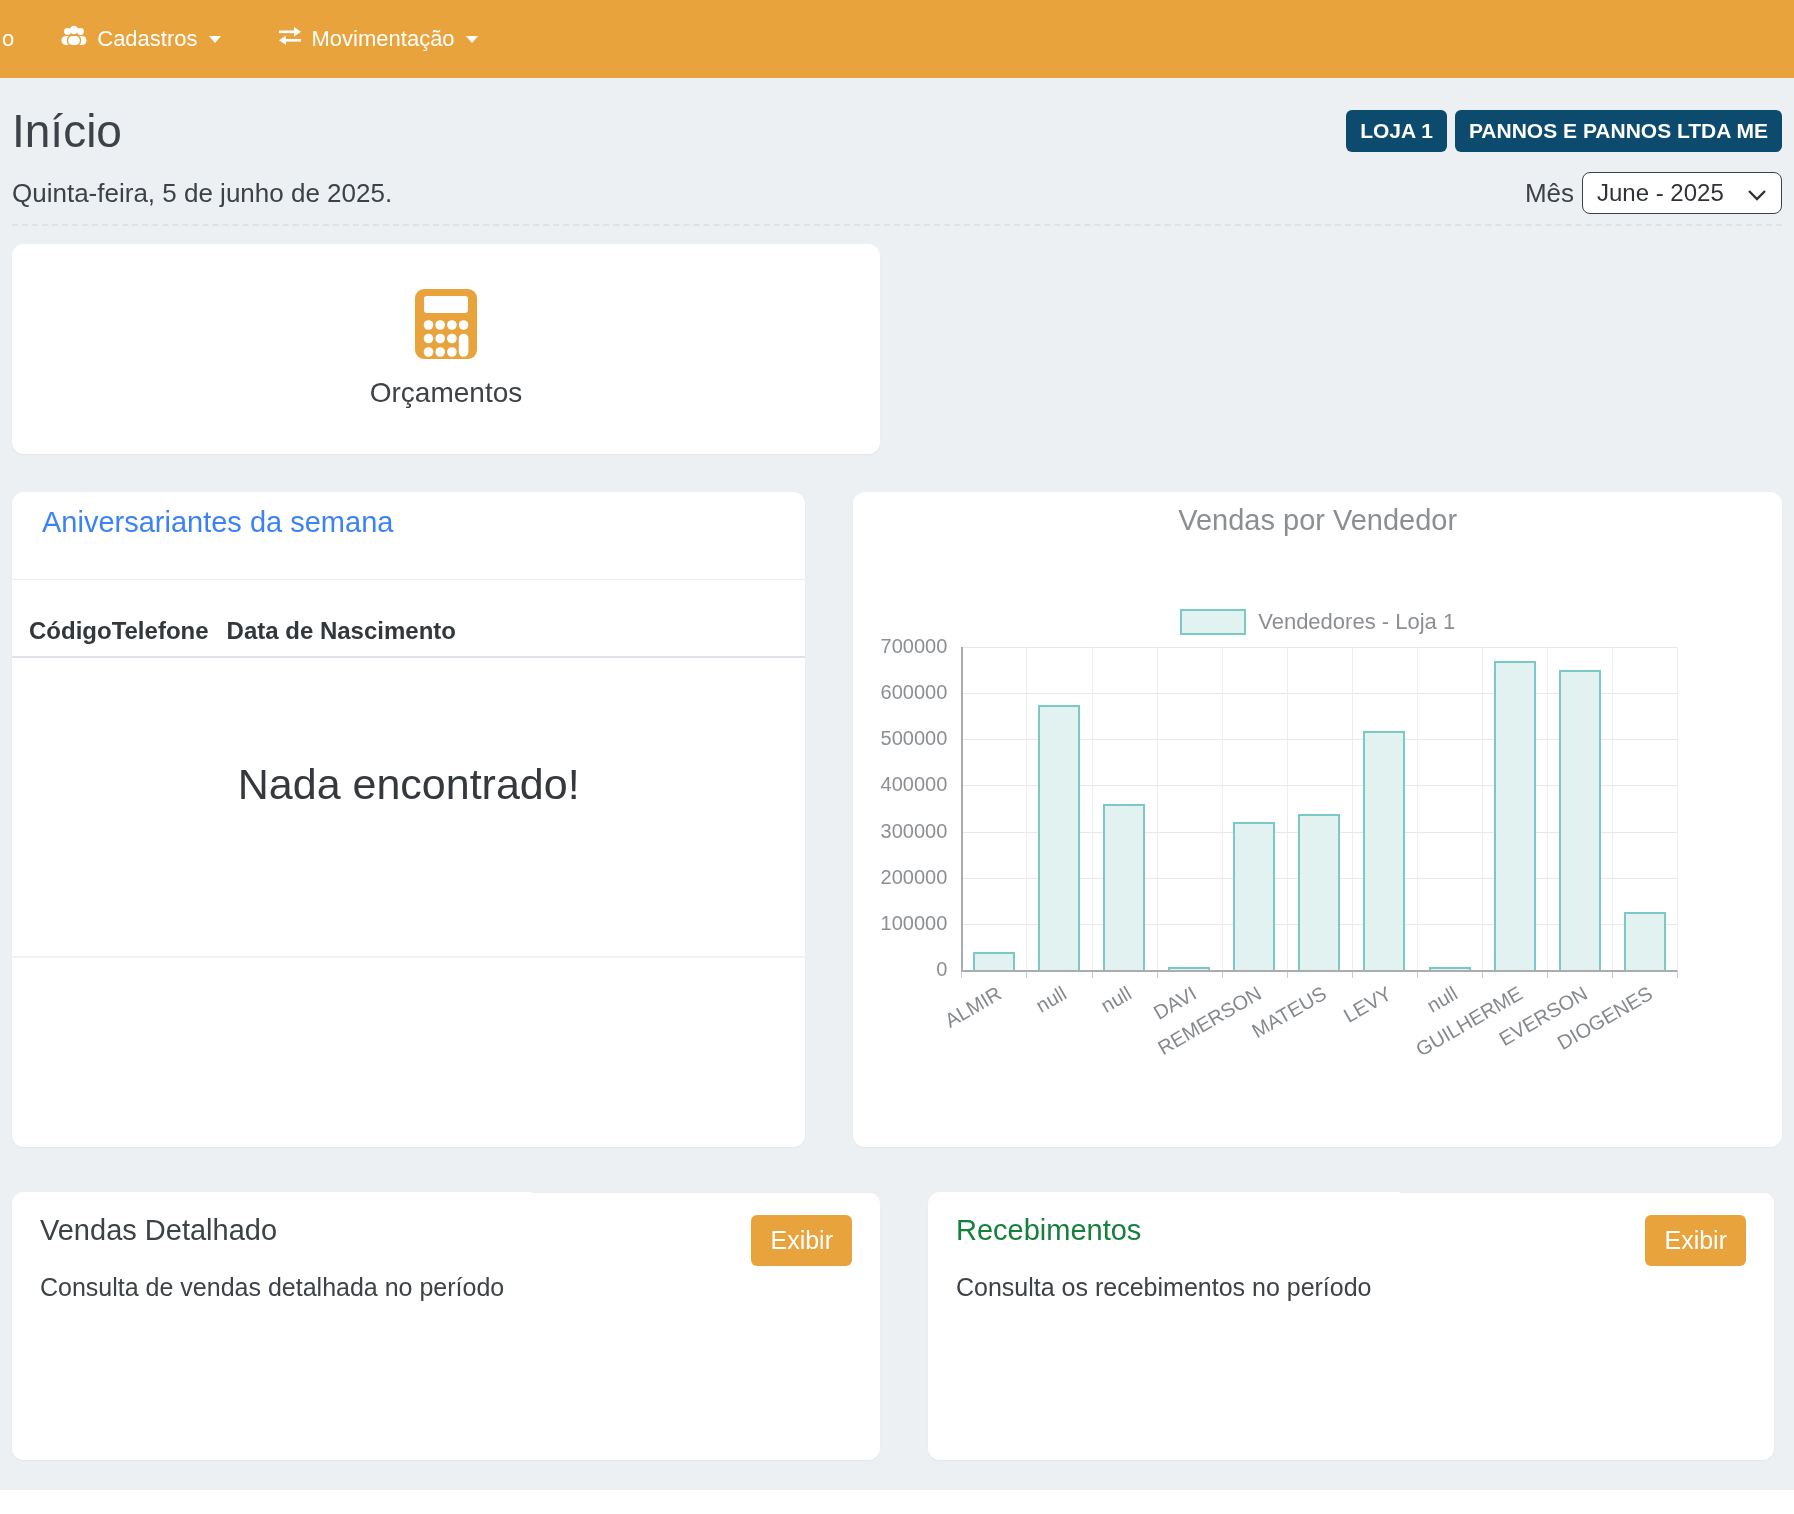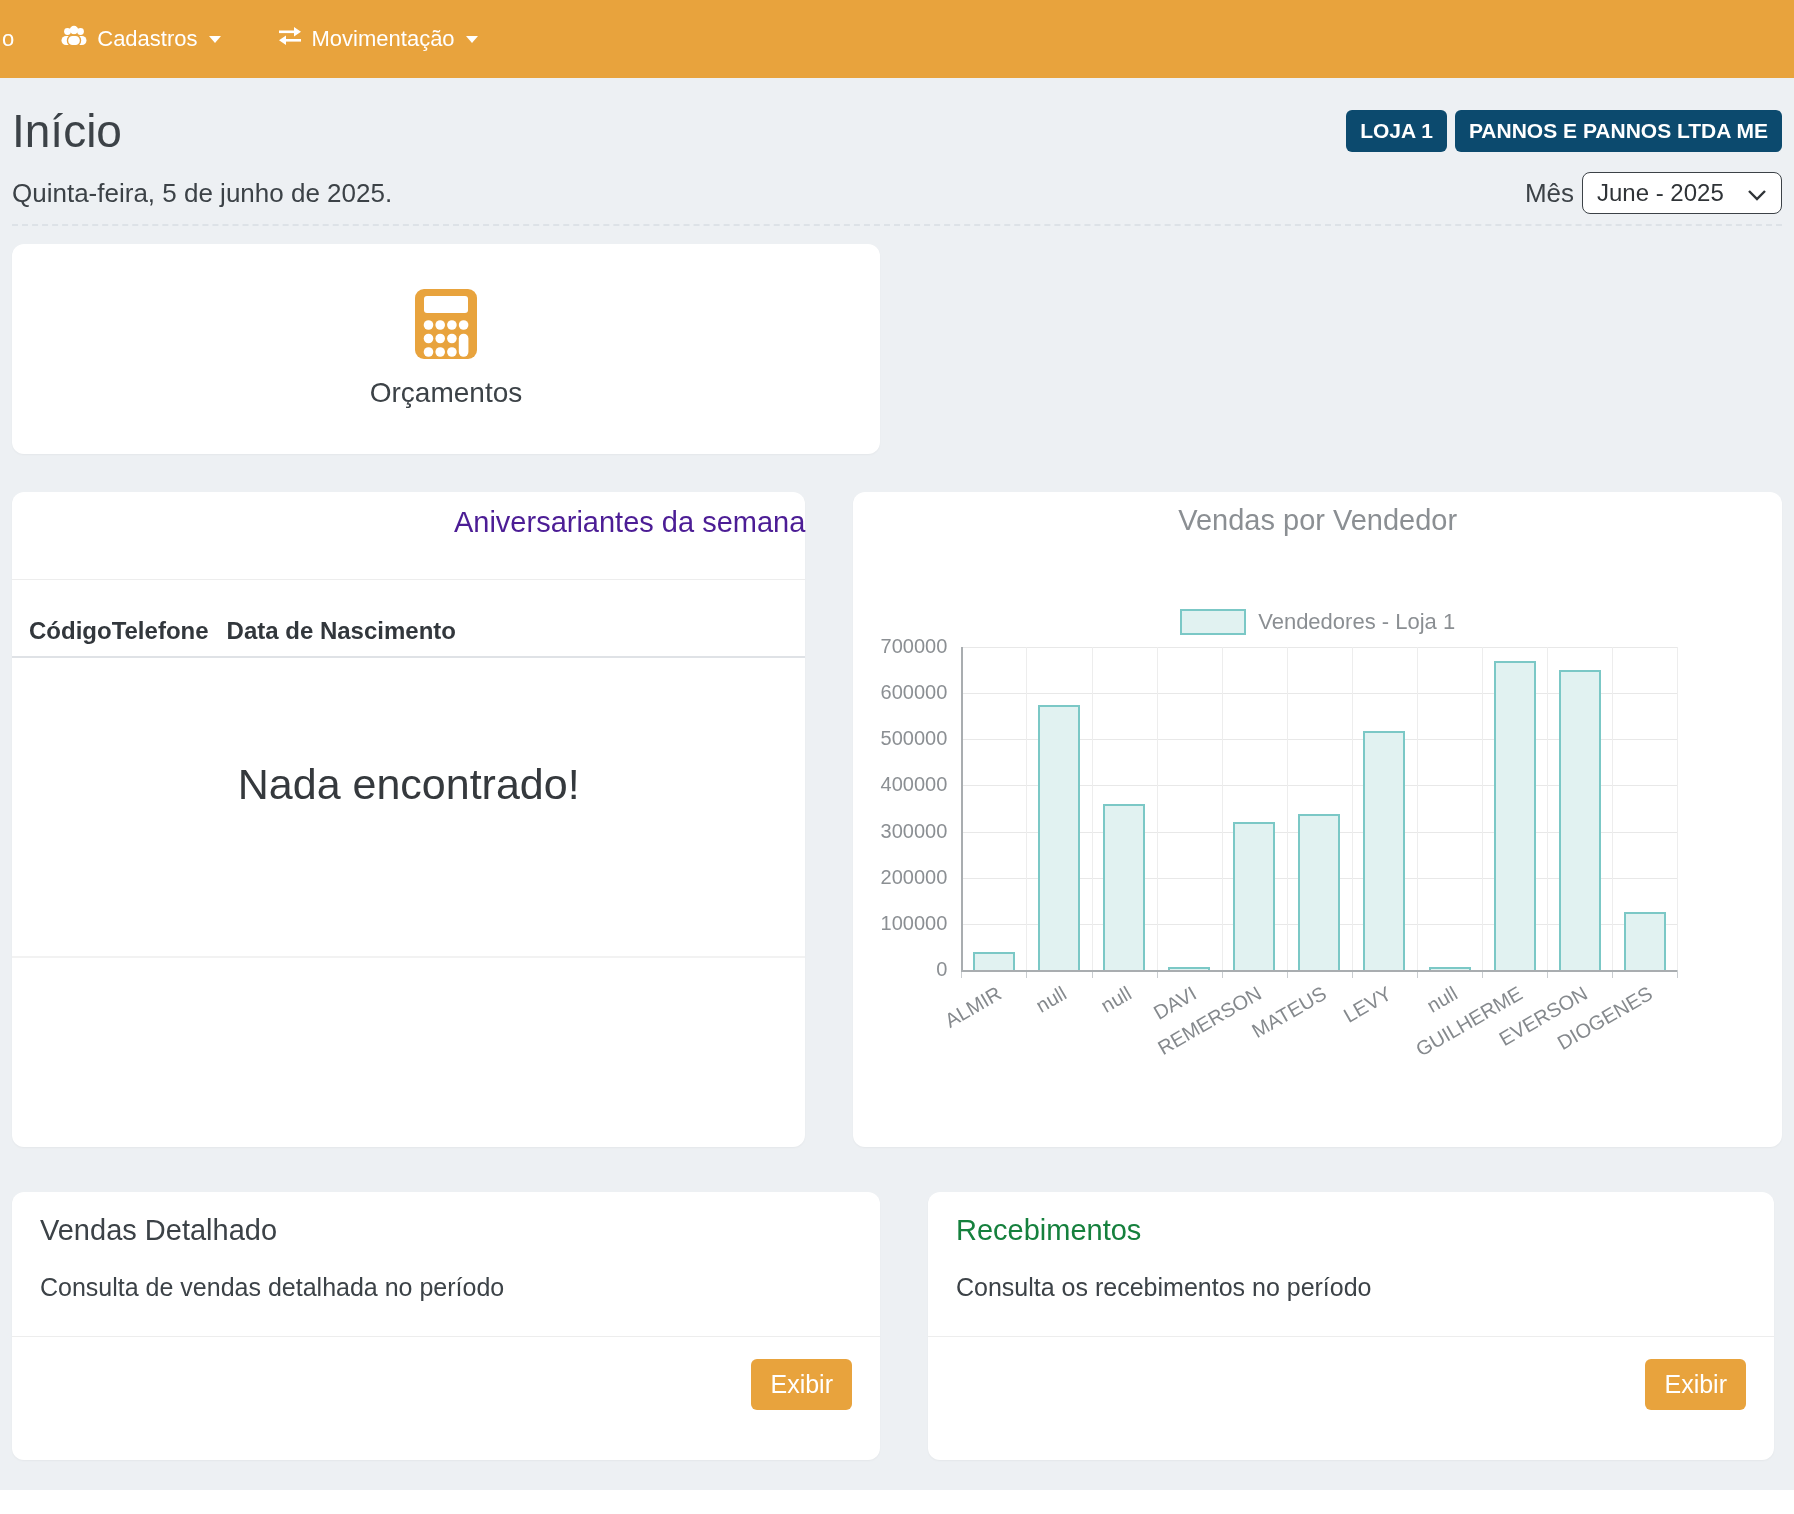--- a/index.html
+++ b/index.html
@@ -45,21 +45,21 @@
   .card { background:#fff; border-radius:12px; box-shadow:0 1px 2px rgba(0,0,0,0.04); }
   
   .orcamentos-card {
     width:868px; height:210px; margin-top:18px;
     display:flex; flex-direction:column; align-items:center; justify-content:center; cursor:pointer;
   }
   .orcamentos-label { font-size:28px; color:#3c4247; margin-top:14px; }
   
   .mid-row { display:flex; gap:48px; margin-top:38px; }
   .birthdays-card { width:868px; height:655px; position:relative; }
-  .birthdays-title { font-size:29px; color:#4c1d95; padding:14px 0 0 30px;text-align:right; }
+  .birthdays-title { font-size:29px; color:#3b82f6; padding:14px 0 0 30px; }
   .birthdays-divider { border-top:1px solid #ededed; margin-top:40px; }
   .bday-table-head {
     display:flex; align-items:center; padding:0 18px 0 17px; margin-top:26px; height:52px;
     border-bottom:2px solid #dfe2e6; font-size:24px; font-weight:bold; color:#32373c;
   }
   .col-cliente { flex:1; }
   .col-data { margin-left:18px; }
   .empty-msg { text-align:center; font-size:43px; color:#35393d; margin-top:102px; }
   .bday-footer-divider { position:absolute; left:0; right:0; top:464px; border-top:2px solid #f2f2f2; }
   
@@ -75,21 +75,21 @@
   .vgrid.axis { background:#a9adb0; width:2px; }
   .tick { position:absolute; top:323px; height:8px; width:1px; background:#c9cdd0; }
   .ylabel { position:absolute; left:-108px; width:94px; text-align:right; font-size:20px; color:#8b8f93; }
   .bar { position:absolute; bottom:0; width:42px; background:#e1f2f1; border:2px solid #7bc8c6; border-bottom:none; z-index:2; }
   .xlabel {
     position:absolute; width:190px; text-align:right; font-size:20px; color:#85898d;
     top:335px; transform-origin:100% 0; transform:rotate(-30deg); white-space:nowrap;
   }
   
   .bottom-row { display:flex; gap:48px; margin-top:45px; }
-  .bottom-card { height:268px; display:flex; flex-direction:column; }
+  .bottom-card { height:268px; display:flex; }
   .bottom-card.left { width:868px; }
   .bottom-card.right { width:846px; }
   .bc-body { height:144px; padding:22px 28px 0 28px; }
   .bc-title { font-size:29px; }
   .bc-title.dark { color:#3c4247; }
   .bc-title.gray { color:#15803d; }
   .bc-desc { font-size:25px; color:#3c4247; margin-top:26px; }
   .bc-footer { flex:1; border-top:1px solid #ededed; display:flex; justify-content:flex-end; align-items:flex-start; padding:22px 28px 0 0; }
   .exibir-btn {
     background:#e8a33d; color:#fff; border:none; border-radius:6px;

